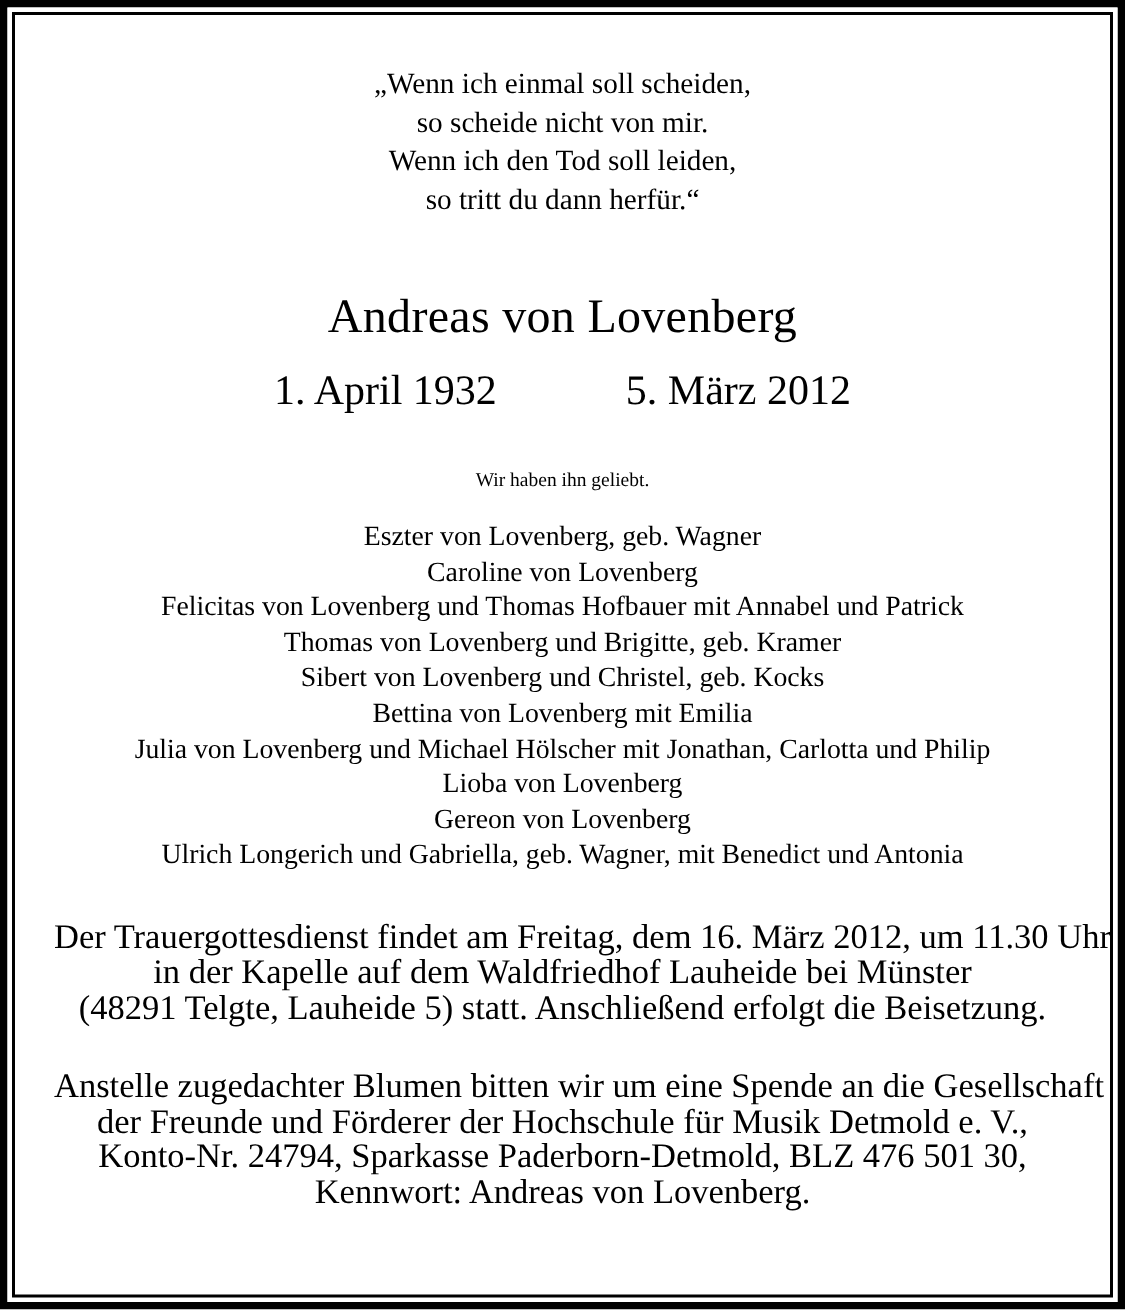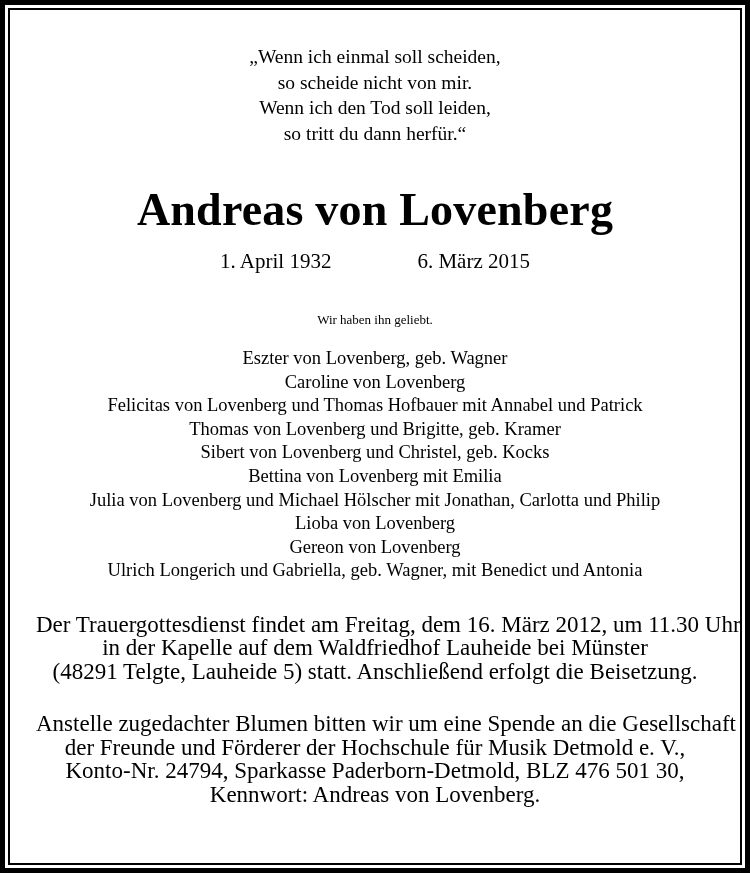--- a/index.html
+++ b/index.html
@@ -49,32 +49,32 @@
     line-height: 25.5px;
     margin: 0;
   }
   .verse-line {
     display: block;
     white-space: pre;
   }
 
   
   .deceased-name {
-    font-size: 46px;
+    font-size: 32px;
     line-height: 52px;
-    font-weight: bold;
+    font-weight: normal;
     letter-spacing: 0.2px;
     margin: 38px 0 0 0;
     white-space: nowrap;
   }
 
   
   .dates-row {
     margin-top: 12px;
-    font-size: 21px;
+    font-size: 28px;
     line-height: 26px;
     display: flex;
     justify-content: center;
     align-items: baseline;
   }
   .date-birth { display: inline-block; }
   .date-death { display: inline-block; margin-left: 86px; }
 
   
   .tribute {
@@ -119,21 +119,21 @@
         <span class="verse-line">„Wenn ich einmal soll scheiden,</span>
         <span class="verse-line">so scheide nicht von mir.</span>
         <span class="verse-line">Wenn ich den Tod soll leiden,</span>
         <span class="verse-line">so tritt du dann herfür.“</span>
       </div>
 
       <h1 class="deceased-name">Andreas von Lovenberg</h1>
 
       <div class="dates-row">
         <span class="date-birth">1. April 1932</span>
-        <span class="date-death">6. März 2015</span>
+        <span class="date-death">5. März 2012</span>
       </div>
 
       <div class="tribute">Wir haben ihn geliebt.</div>
 
       <div class="mourners">
         <span class="mourner-line">Eszter von Lovenberg, geb. Wagner</span>
         <span class="mourner-line">Caroline von Lovenberg</span>
         <span class="mourner-line">Felicitas von Lovenberg und Thomas Hofbauer mit Annabel und Patrick</span>
         <span class="mourner-line">Thomas von Lovenberg und Brigitte, geb. Kramer</span>
         <span class="mourner-line">Sibert von Lovenberg und Christel, geb. Kocks</span>

